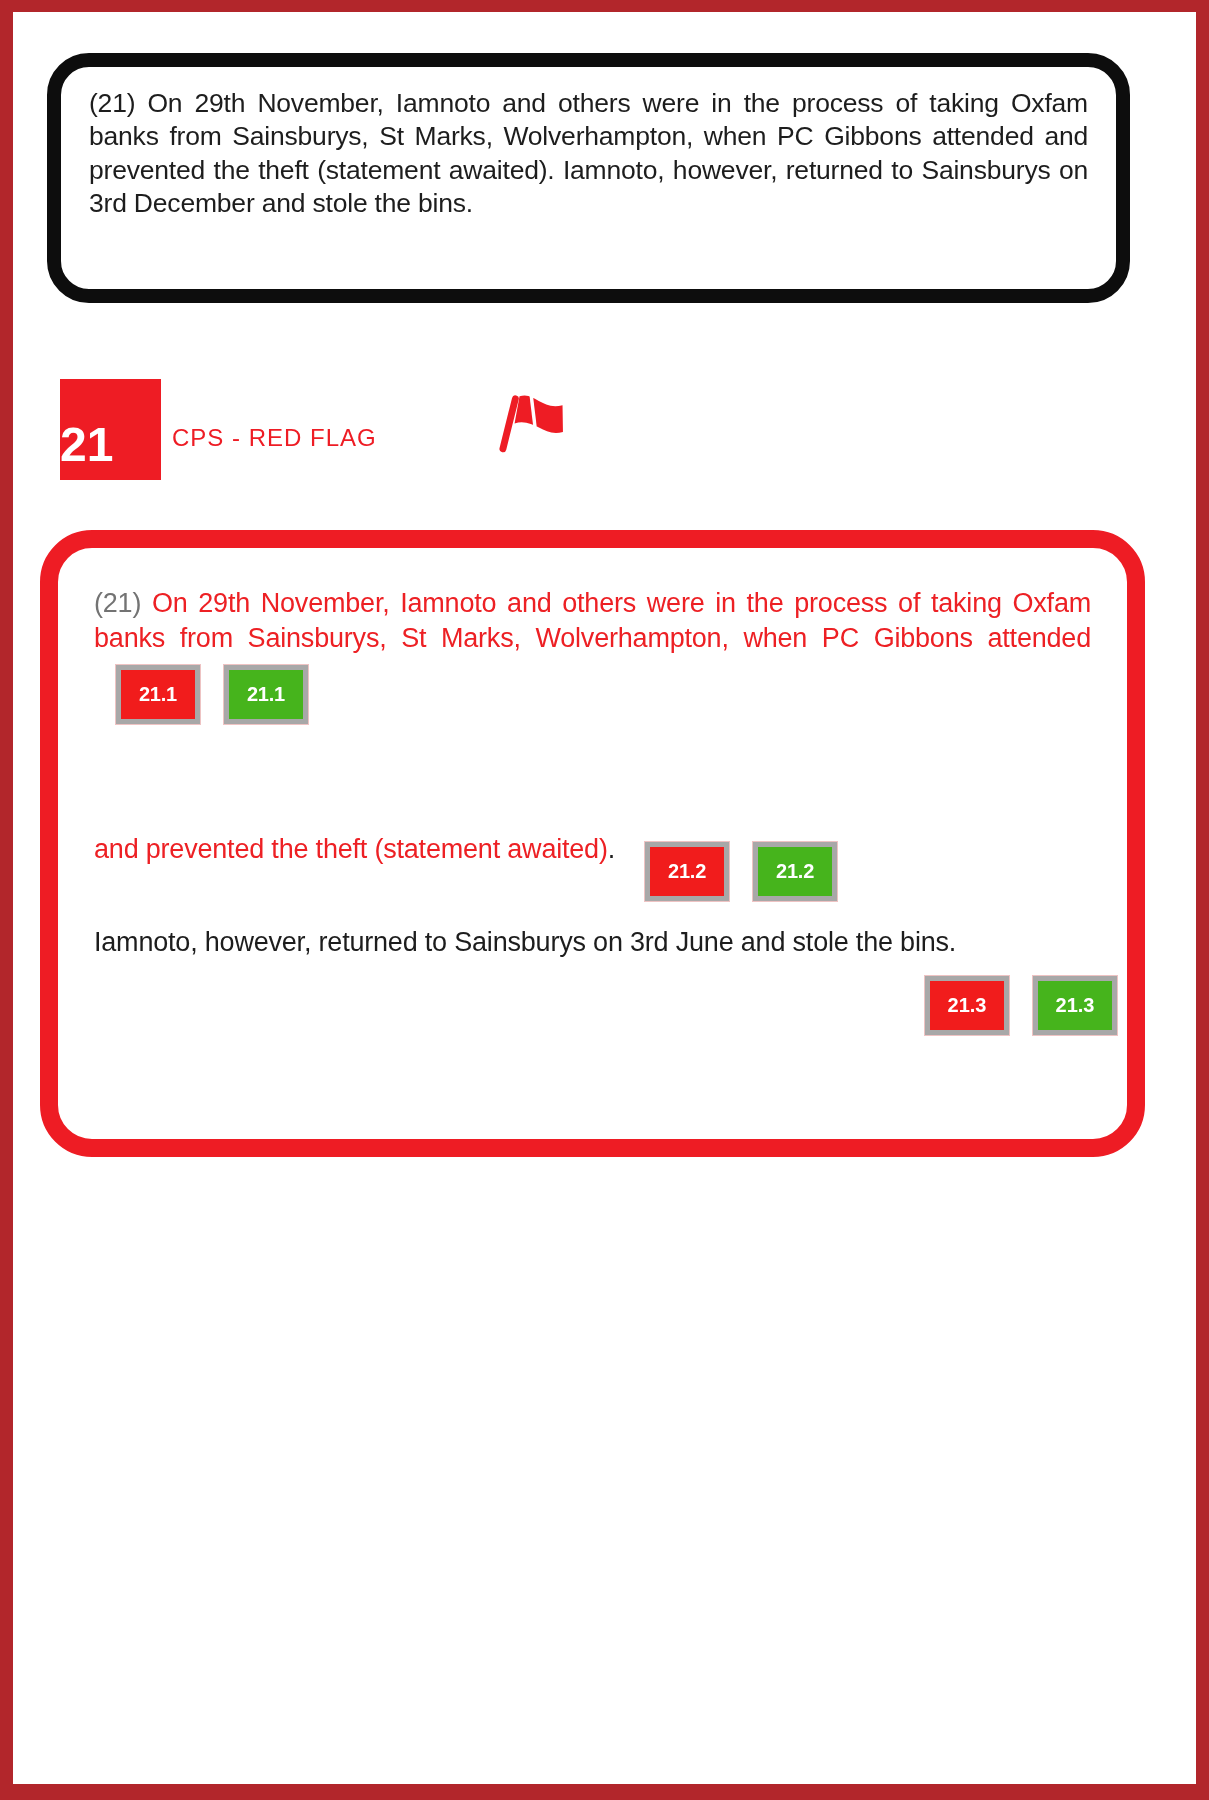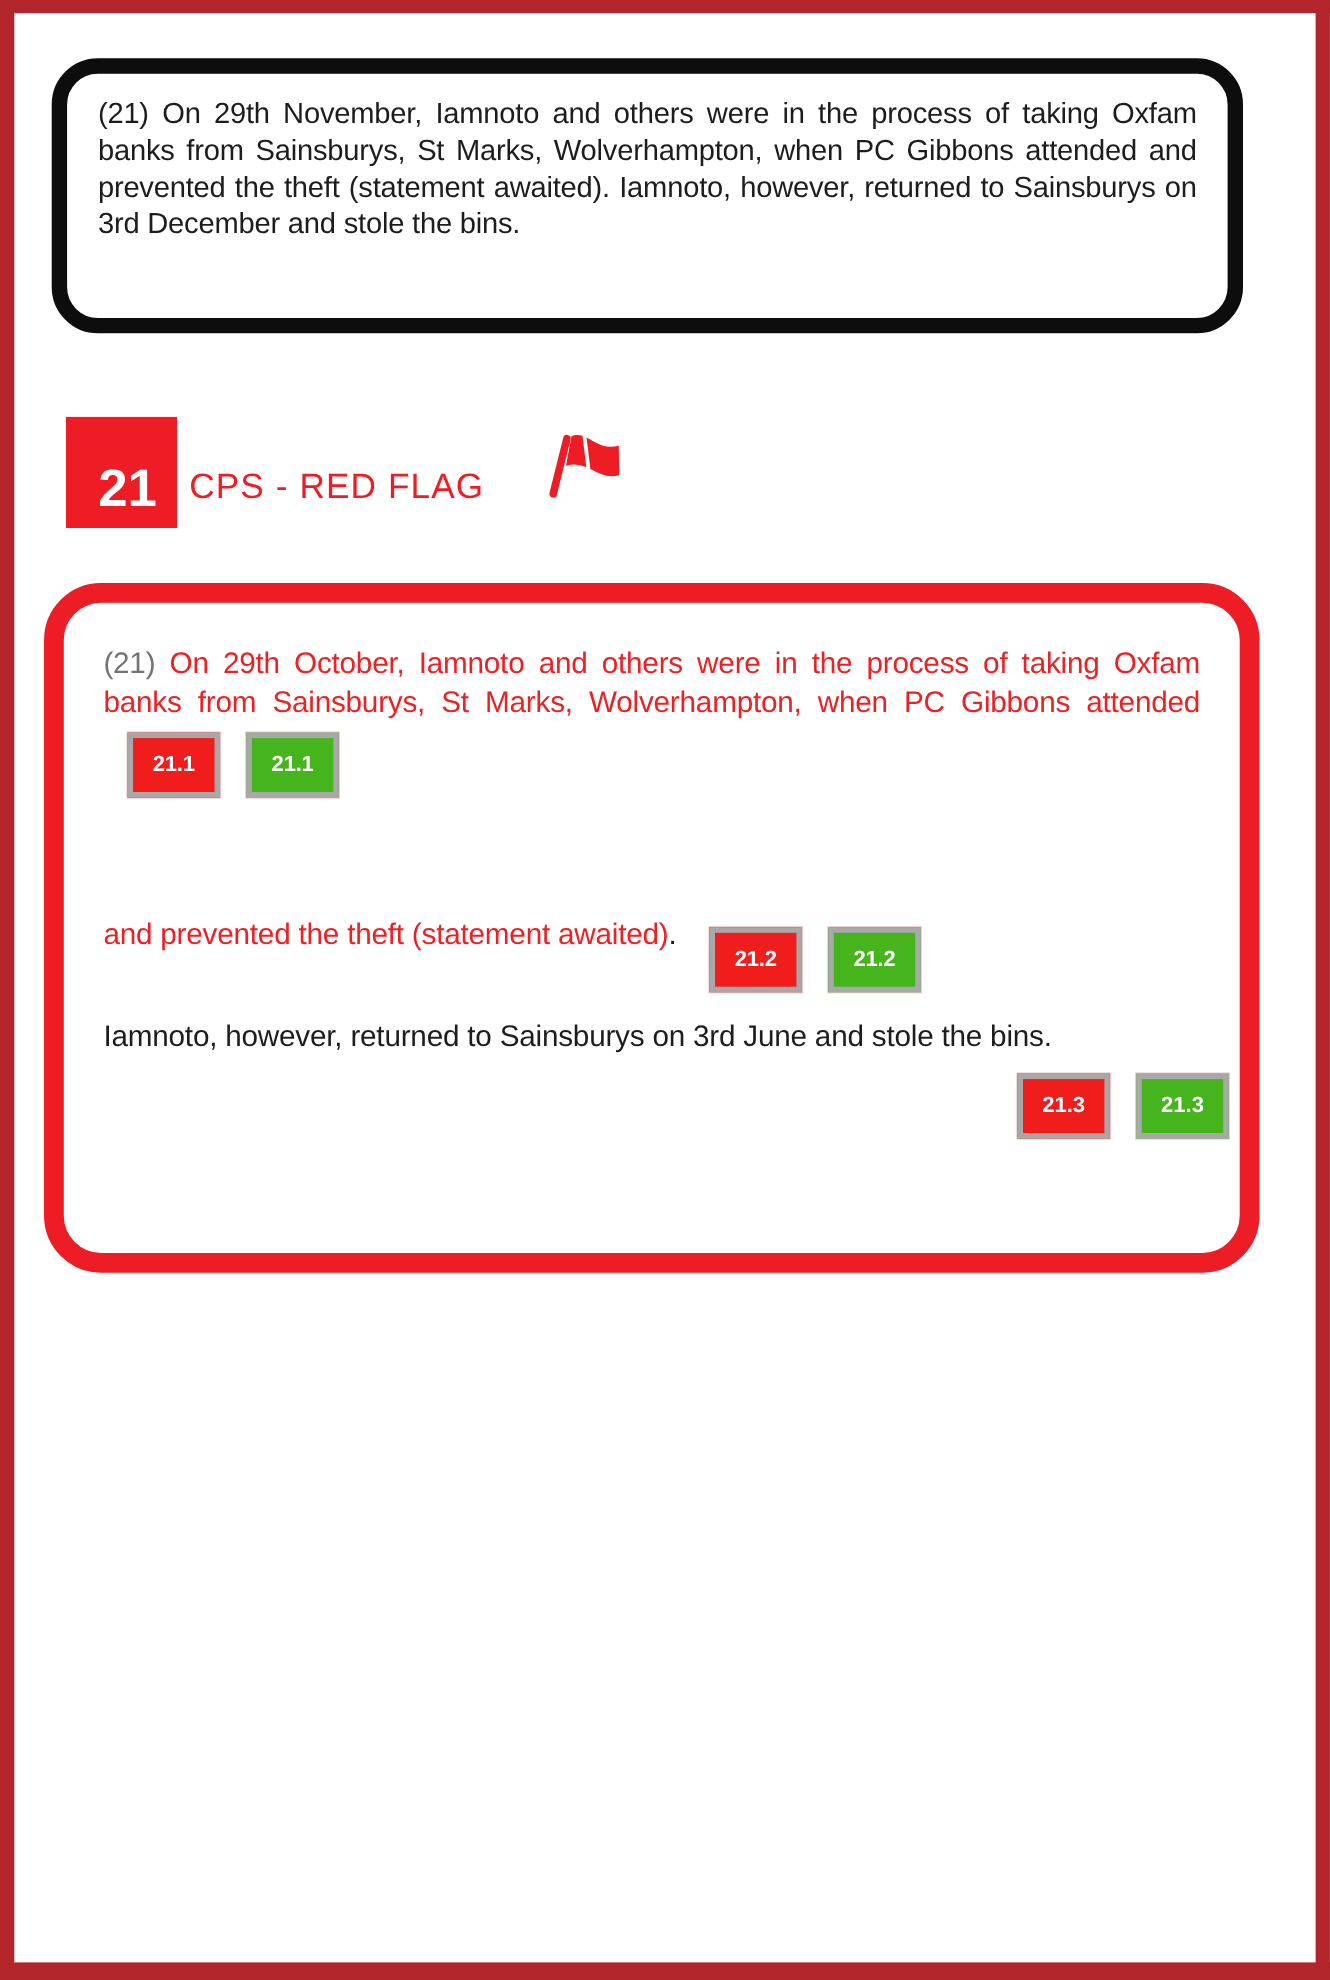--- a/index.html
+++ b/index.html
@@ -22,25 +22,25 @@
   }
   .top-note p{
     margin:0;font-size:26.5px;line-height:1.26;color:#1d1d1d;
     text-align:justify;letter-spacing:-0.2px;
   }
 
   
   .sec-num{
     position:absolute;left:60px;top:379px;width:101px;height:101px;
     background:#ee1c24;color:#ffffff;font-weight:bold;font-size:48px;
-    display:flex;align-items:flex-end;justify-content:center;
-    box-sizing:border-box;padding-bottom:8px;padding-left:11px;
+    display:flex;align-items:flex-end;
+    box-sizing:border-box;padding-bottom:8px;
   }
   .sec-label{
-    position:absolute;left:172px;top:424px;font-size:32px;color:#ee1c24;
+    position:absolute;left:172px;top:424px;font-size:24px;color:#ee1c24;
     letter-spacing:1px;white-space:nowrap;
   }
   .flag-icon{position:absolute;left:487px;top:386px;width:86px;height:86px;}
 
   
   .red-note{
     position:absolute;left:40px;top:530px;width:1105px;height:627px;
     box-sizing:border-box;border:18px solid #ee1c24;border-radius:52px;
     background:#fff;
   }
@@ -87,21 +87,21 @@
     <g transform="rotate(14 50 50)">
       <rect x="21" y="16" width="8" height="68" rx="4" fill="#ee1c24"></rect>
       <path d="M29 16 C45 6 58 26 80 14 L88 44 C68 56 52 36 31 48 Z" fill="#ee1c24"></path>
       <line x1="42" y1="12" x2="55" y2="46" stroke="#ffffff" stroke-width="4"></line>
     </g>
   </svg>
 </div>
 
 <div class="red-note">
   <p class="para p1">
-    <span class="ref-dark">(21)</span><span> On 29th October, Iamnoto and others were in the process of taking Oxfam banks from Sainsburys, St Marks, Wolverhampton, when PC Gibbons attended</span><span class="inline-badges"><span class="badge" style="background-color: rgb(241, 28, 28);">
+    <span class="ref-dark">(21)</span><span> On 29th November, Iamnoto and others were in the process of taking Oxfam banks from Sainsburys, St Marks, Wolverhampton, when PC Gibbons attended</span><span class="inline-badges"><span class="badge" style="background-color: rgb(241, 28, 28);">
           <span>21.1</span>
         </span><span class="badge" style="background-color: rgb(70, 180, 28);">
           <span>21.1</span>
         </span></span>
   </p>
 
   <p class="para p2">
     <span>and prevented the theft (statement awaited)</span><span class="dark">.</span><span class="inline-badges" style="margin-left:30px;"><span class="badge" style="background-color: rgb(241, 28, 28);">
           <span>21.2</span>
         </span><span class="badge" style="background-color: rgb(70, 180, 28);">

